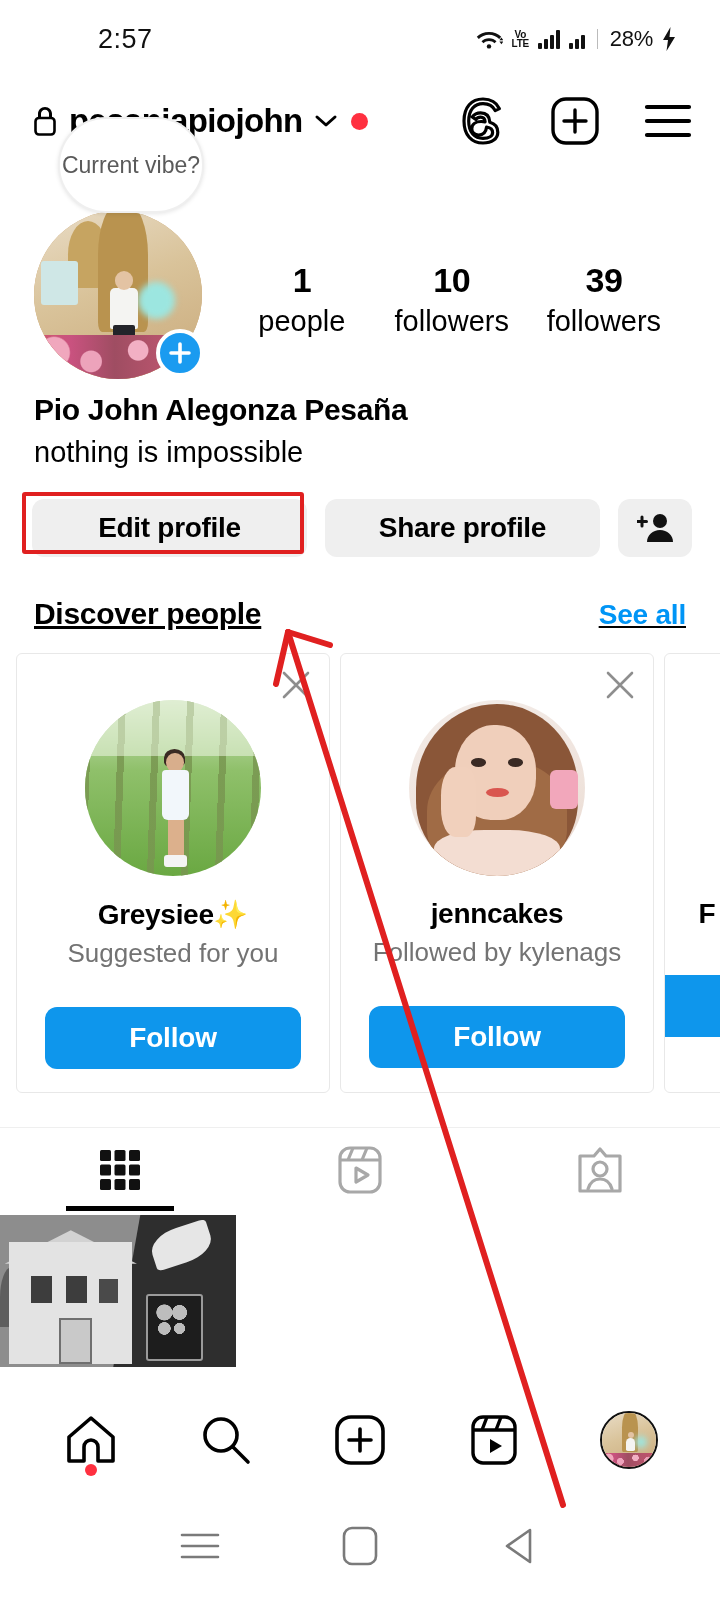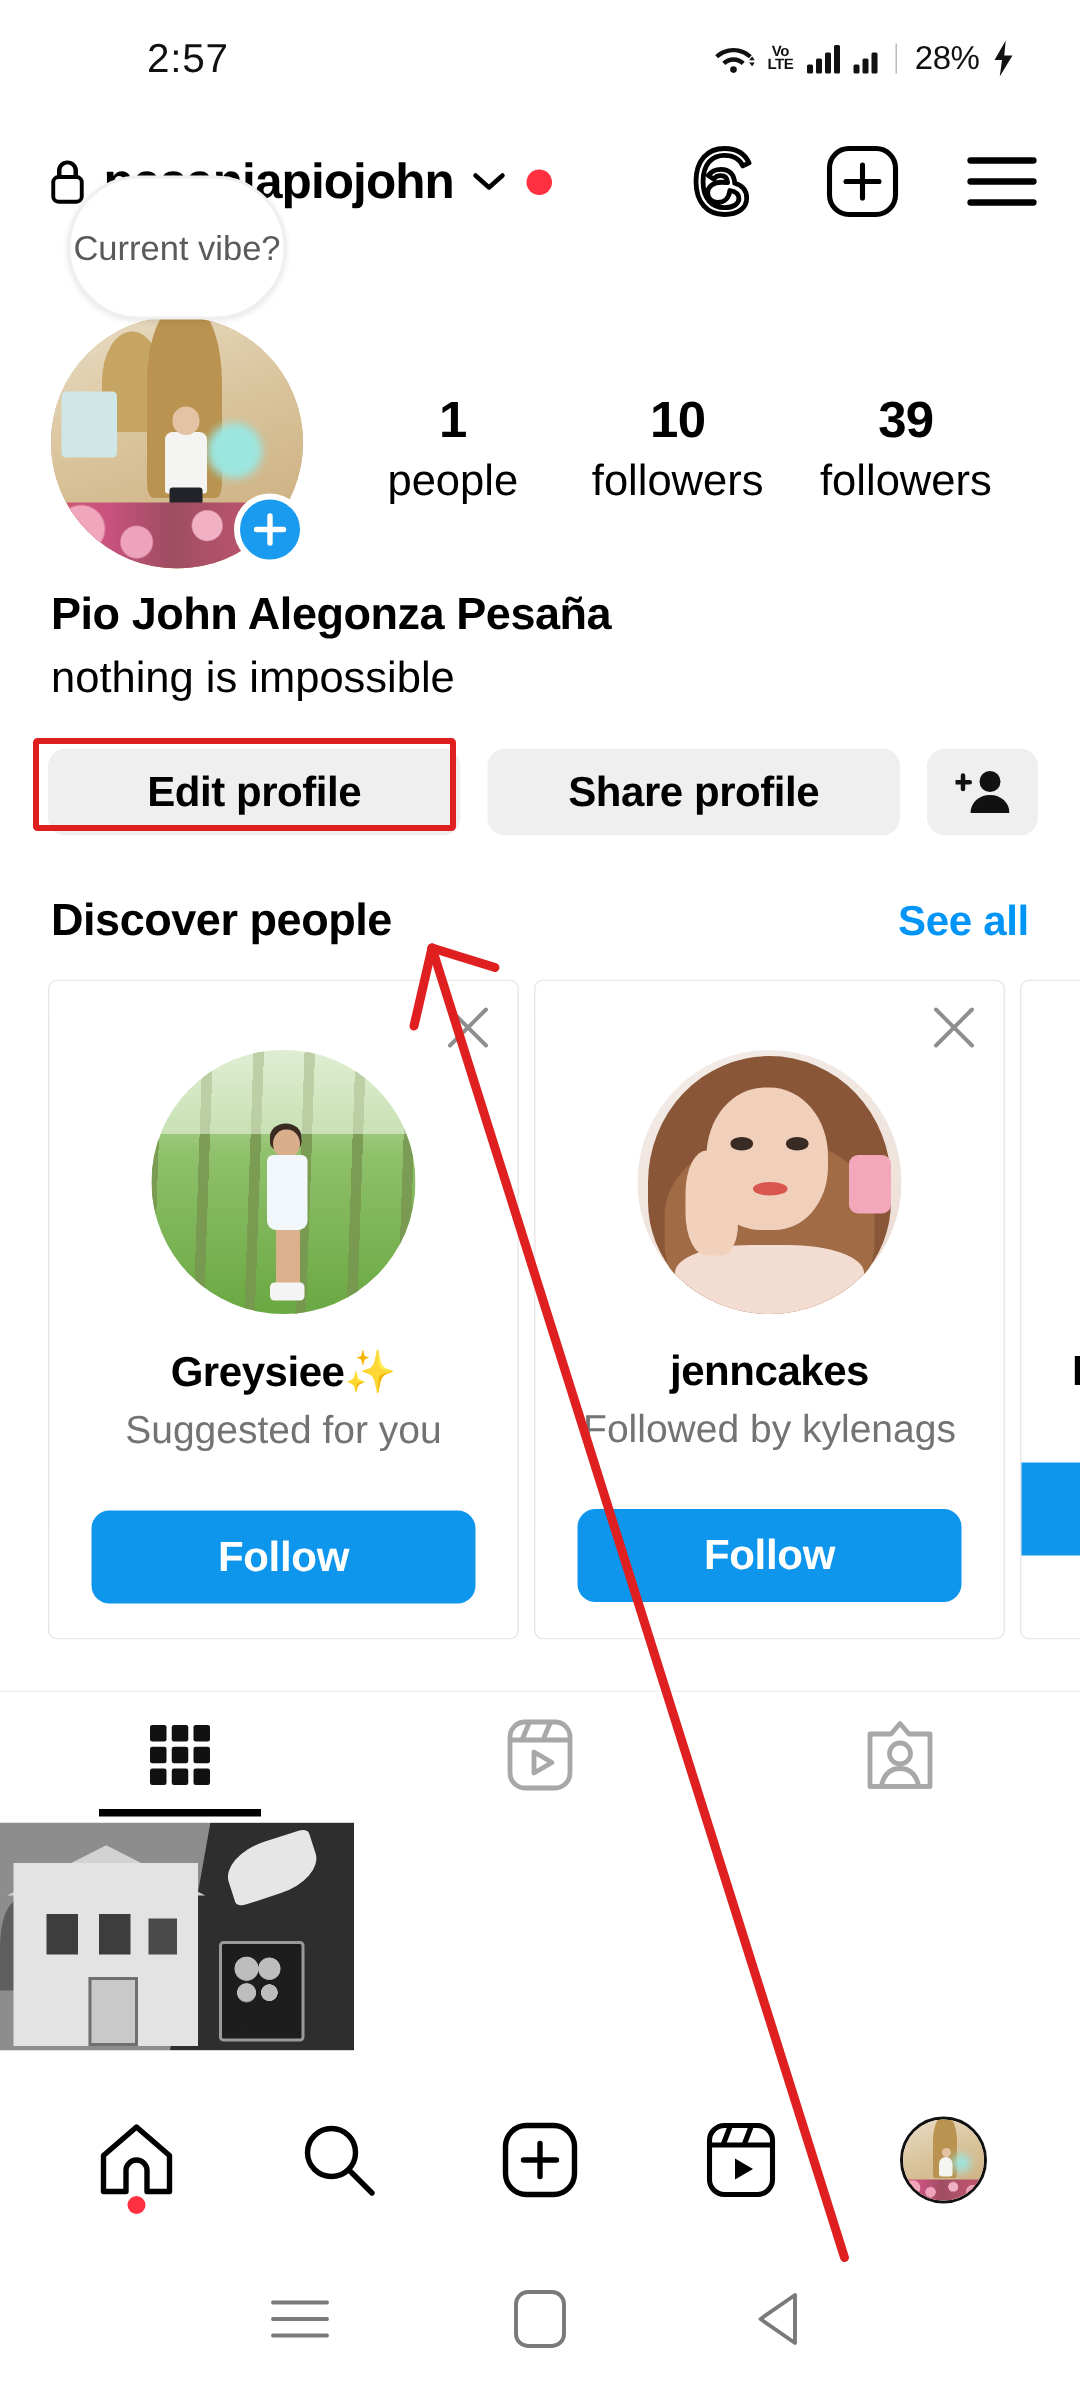--- a/index.html
+++ b/index.html
@@ -76,21 +76,21 @@
   
   .profile-row{
     display:flex;
     align-items:flex-end;
     padding:24px 34px 0 34px;
     height:215px;
   }
   .avatar-wrap{ position:relative; width:168px; flex:none; }
   .note-bubble{
     position:absolute;
-    left:11px; top:-94px;
+    left:24px; top:-94px;
     width:146px; height:96px;
     background:#fff;
     border:2px solid #efefef;
     border-radius:48px;
     display:flex;align-items:center;justify-content:center;
     text-align:center;
     font-size:23px;
     line-height:29px;
     color:#5a5a5a;
     box-shadow:0 1px 4px rgba(0,0,0,.10);
@@ -165,29 +165,30 @@
     border:4px solid #E02020;
     border-radius:3px;
     pointer-events:none;
     z-index:5;
   }
 
   
   .discover-hd{
     display:flex;align-items:baseline;justify-content:space-between;
     padding:40px 34px 0 34px;
+    text-decoration:underline;
   }
   .discover-title{ font-size:30px;font-weight:bold;letter-spacing:-.3px;}
   .discover-seeall{ font-size:28px;font-weight:bold;color:#0095F6;letter-spacing:-.2px;}
 
   .cards{
     display:flex;
     gap:0;
     margin-top:22px;
-    padding-left:32px;
+    padding-left:16px;
     height:440px;
     overflow:hidden;
   }
   .card{
     width:314px;flex:none;
     border:1px solid #e8e8e8;
     border-radius:6px;
     background:#fff;
     position:relative;
     display:flex;flex-direction:column;align-items:center;

